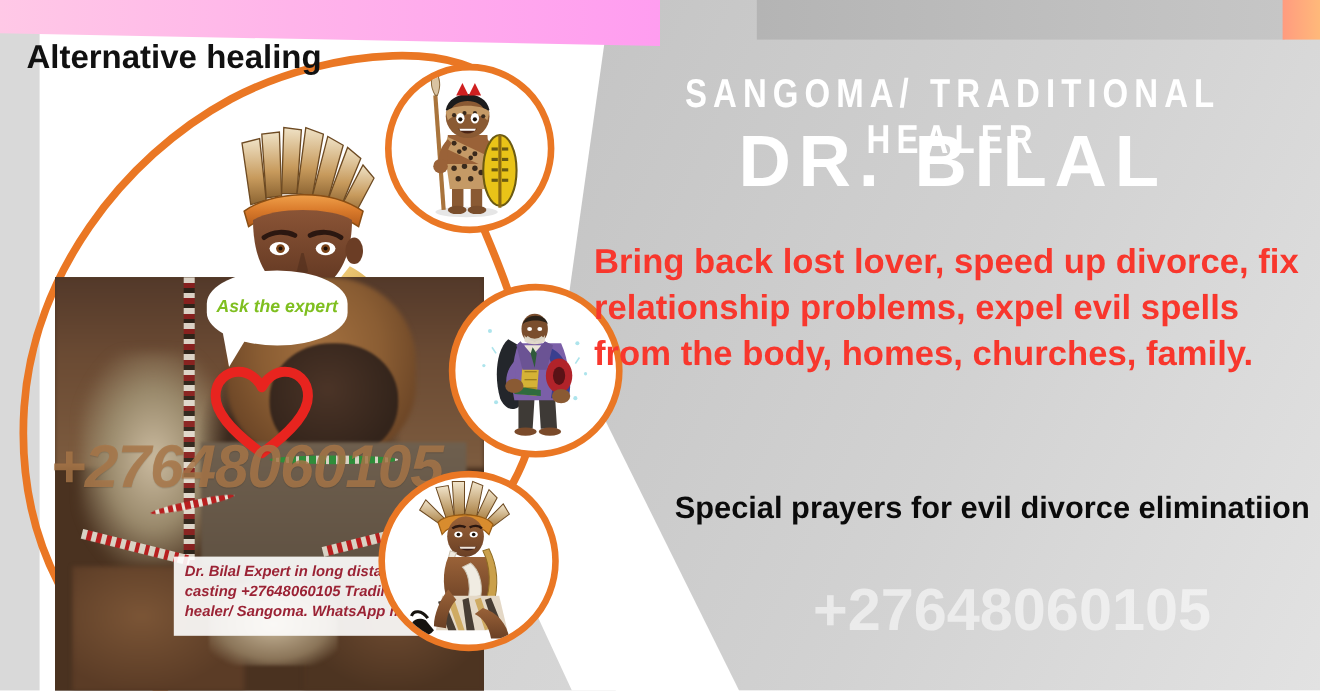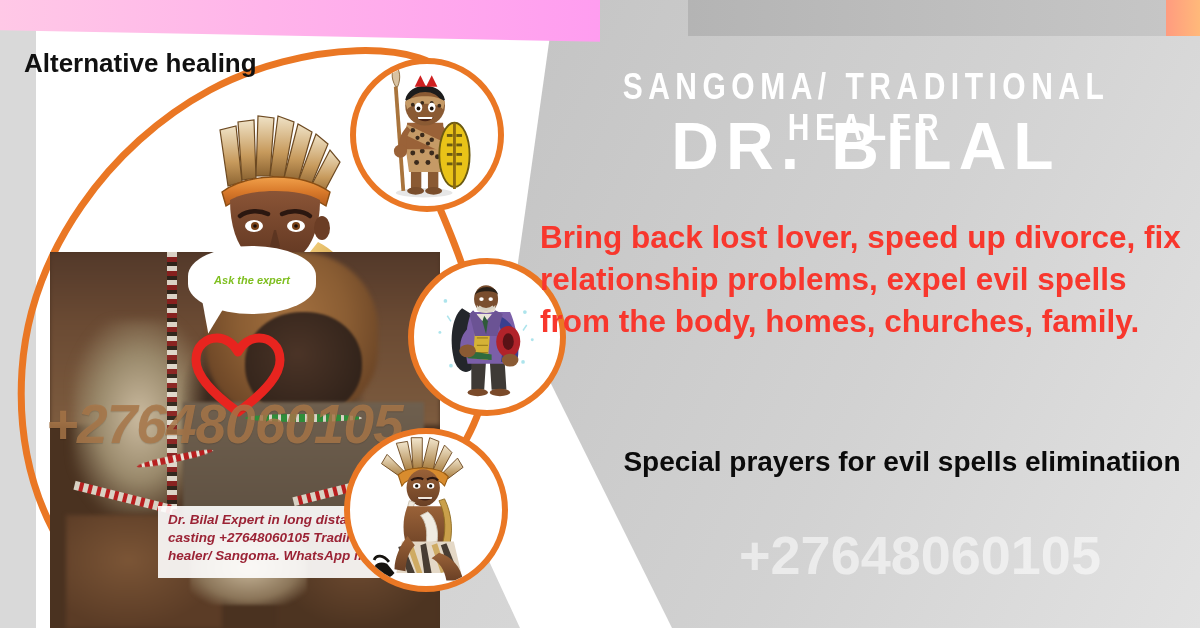--- a/index.html
+++ b/index.html
@@ -155,21 +155,21 @@
   .bubble{
     position:absolute; left:188px; top:246px; width:128px; height:68px;
     background:#ffffff; border-radius:50%/44%;
     box-shadow:0 0 0 0 #fff;
   }
   .bubble-inner{
     position:absolute; inset:0; display:flex; flex-direction:column;
     align-items:center; justify-content:center;
   }
   .bubble-txt{
-    font-size:11px; font-weight:800; font-style:italic; color:#7fbf20;
+    font-size:16px; font-weight:800; font-style:italic; color:#7fbf20;
     line-height:1.28; text-align:center;
   }
   .bubble-tail{
     position:absolute; left:200px; top:300px; width:0; height:0;
     border-left:10px solid transparent; border-right:16px solid transparent;
     border-top:34px solid #ffffff; transform:rotate(6deg);
   }
 
   
   .heart{
@@ -214,22 +214,22 @@
     position:absolute; left:612px; top:443px; width:580px;
     font-size:28px; font-weight:700; color:#0b0b0b;
     text-align:center; line-height:1.35;
   }
   .ghost-phone{
     position:absolute; left:640px; top:524px; width:560px;
     font-size:54px; font-weight:700; color:rgba(255,255,255,.55);
     text-align:center; letter-spacing:0px; white-space:nowrap;
   }
   .alt-heal{
-    position:absolute; left:24px; top:48px;
-    font-size:26px; font-weight:700; color:#111111;
+    position:absolute; left:24px; top:36px;
+    font-size:30px; font-weight:700; color:#111111;
   }
 </style>
 </head>
 <body>
 
 <div id="poster">
 
   <div class="gray-panel"></div>
   <div class="gray-panel-lower"></div>
   <div class="white-wedge"></div>
@@ -525,16 +525,16 @@
       <path d="M 40 140 C 30 136 24 142 26 150 C 30 158 42 158 48 150 Z" fill="#16130f"></path>
       <path d="M 42 138 C 36 130 28 130 26 136" stroke="#16130f" stroke-width="3" fill="none"></path>
     </svg>
   </div>
 
   <div class="alt-heal">Alternative healing</div>
 
   <div class="kicker">SANGOMA/ TRADITIONAL HEALER</div>
   <div class="bigname">DR. BILAL</div>
   <div class="redtext">Bring back lost lover, speed up divorce, fix relationship problems, expel evil spells from the body, homes, churches, family.</div>
-  <div class="blacktext">Special prayers for  evil spells eliminatiion</div>
+  <div class="blacktext">Special prayers for  evil divorce eliminatiion</div>
   <div class="ghost-phone">+27648060105</div>
 
 </div>
 
 </body></html>

